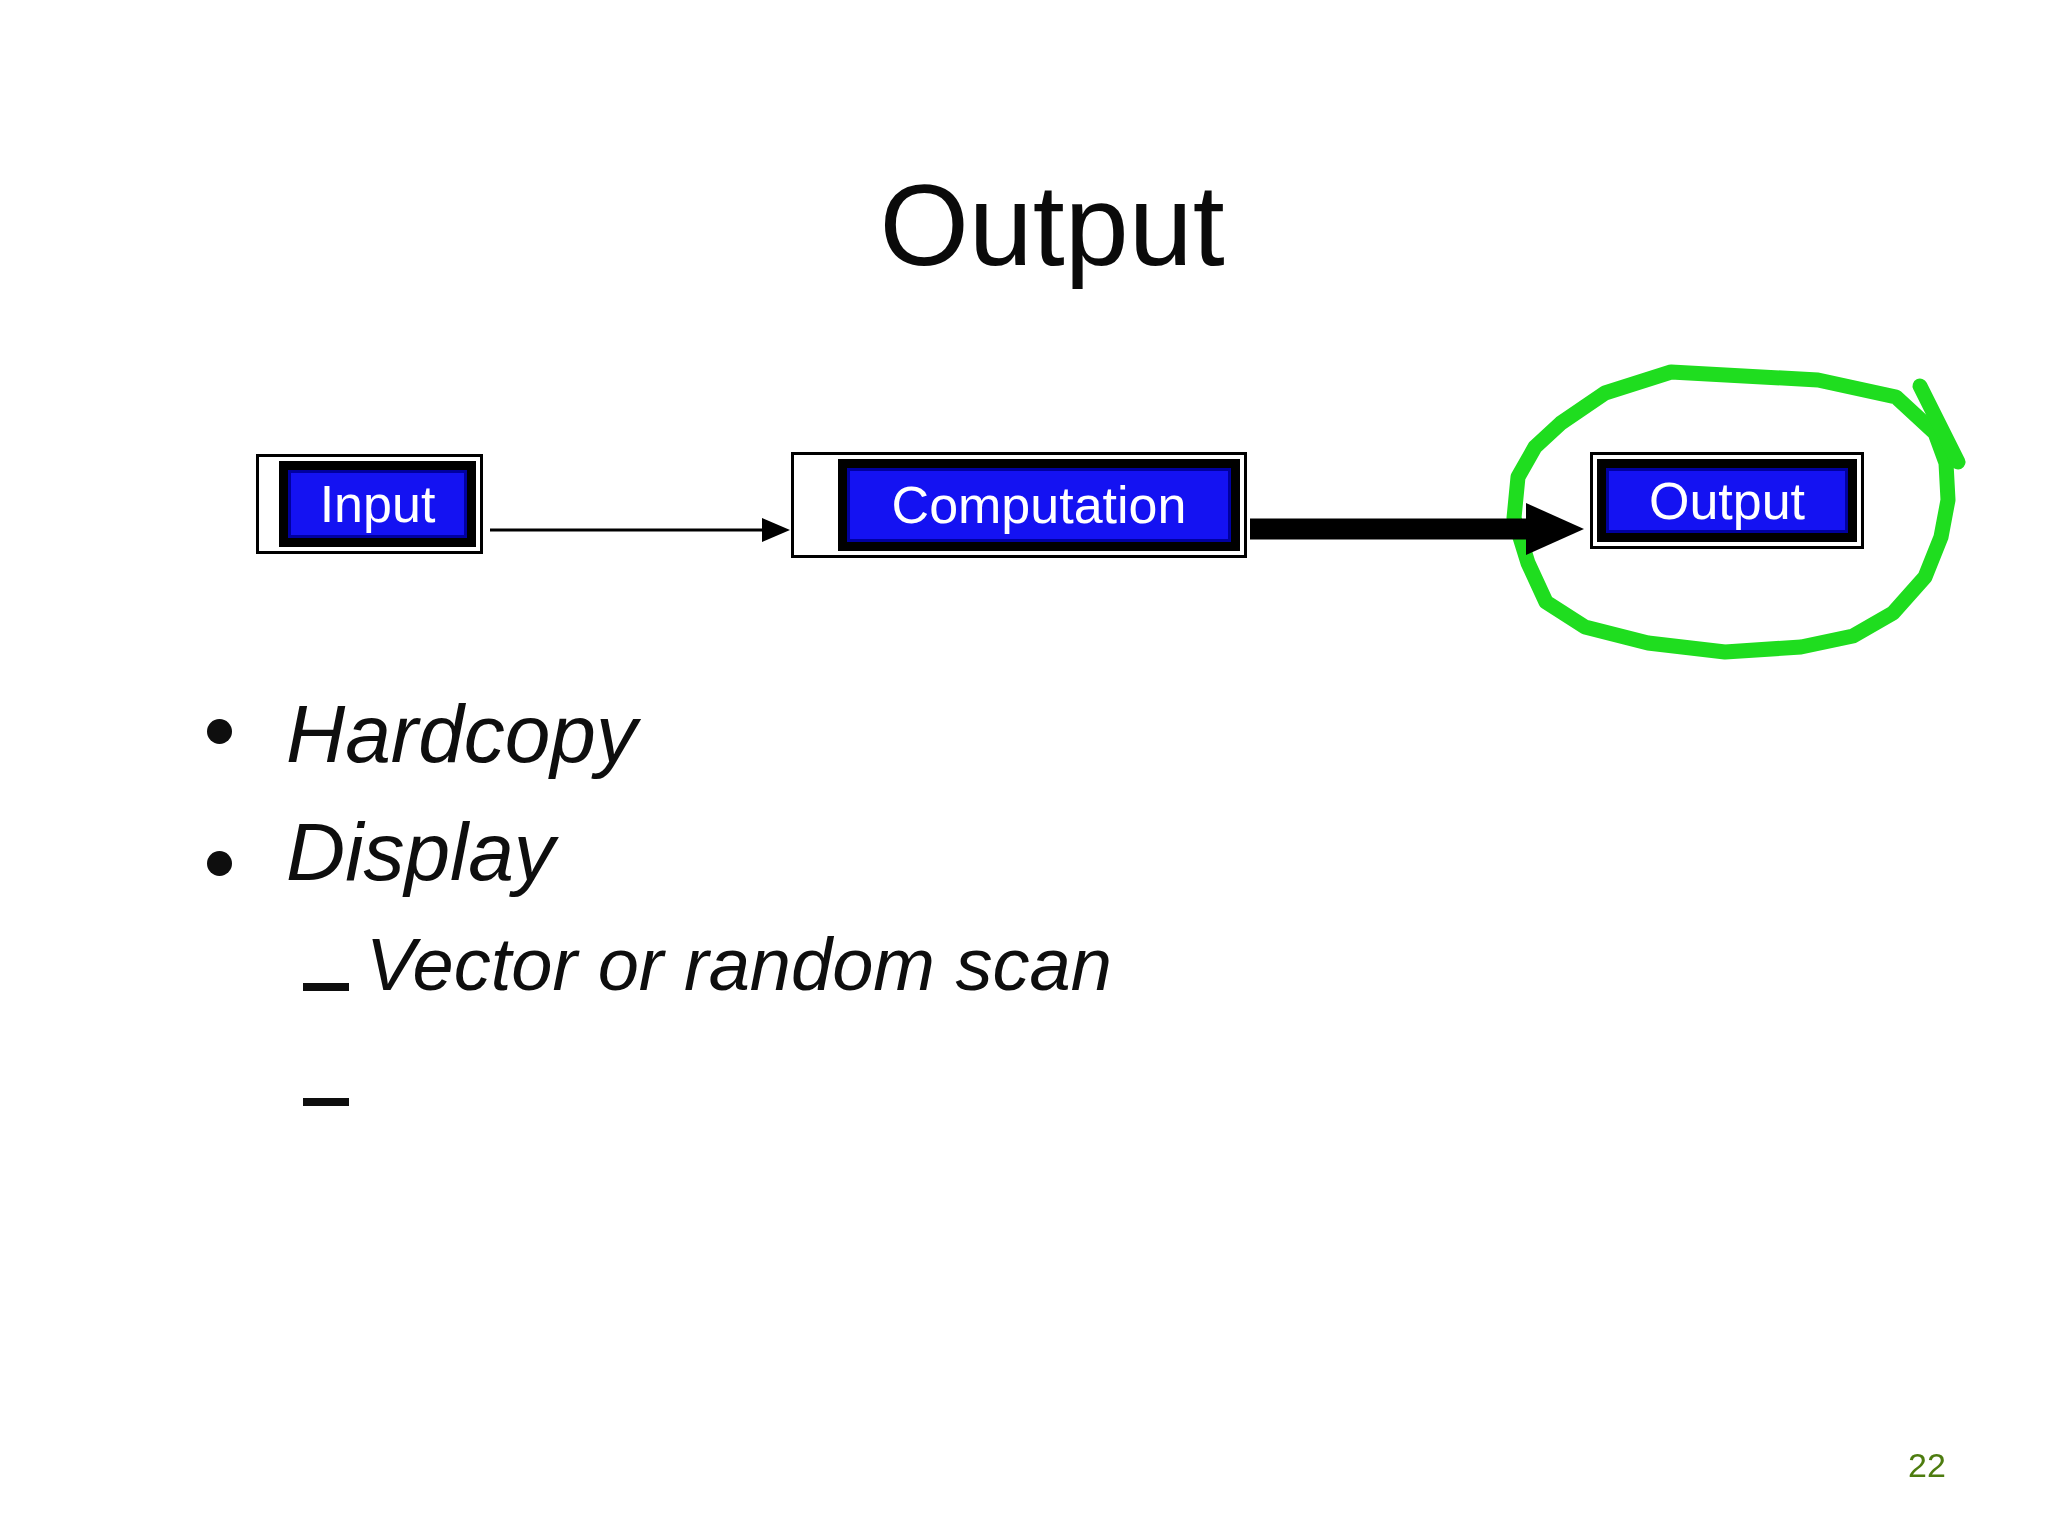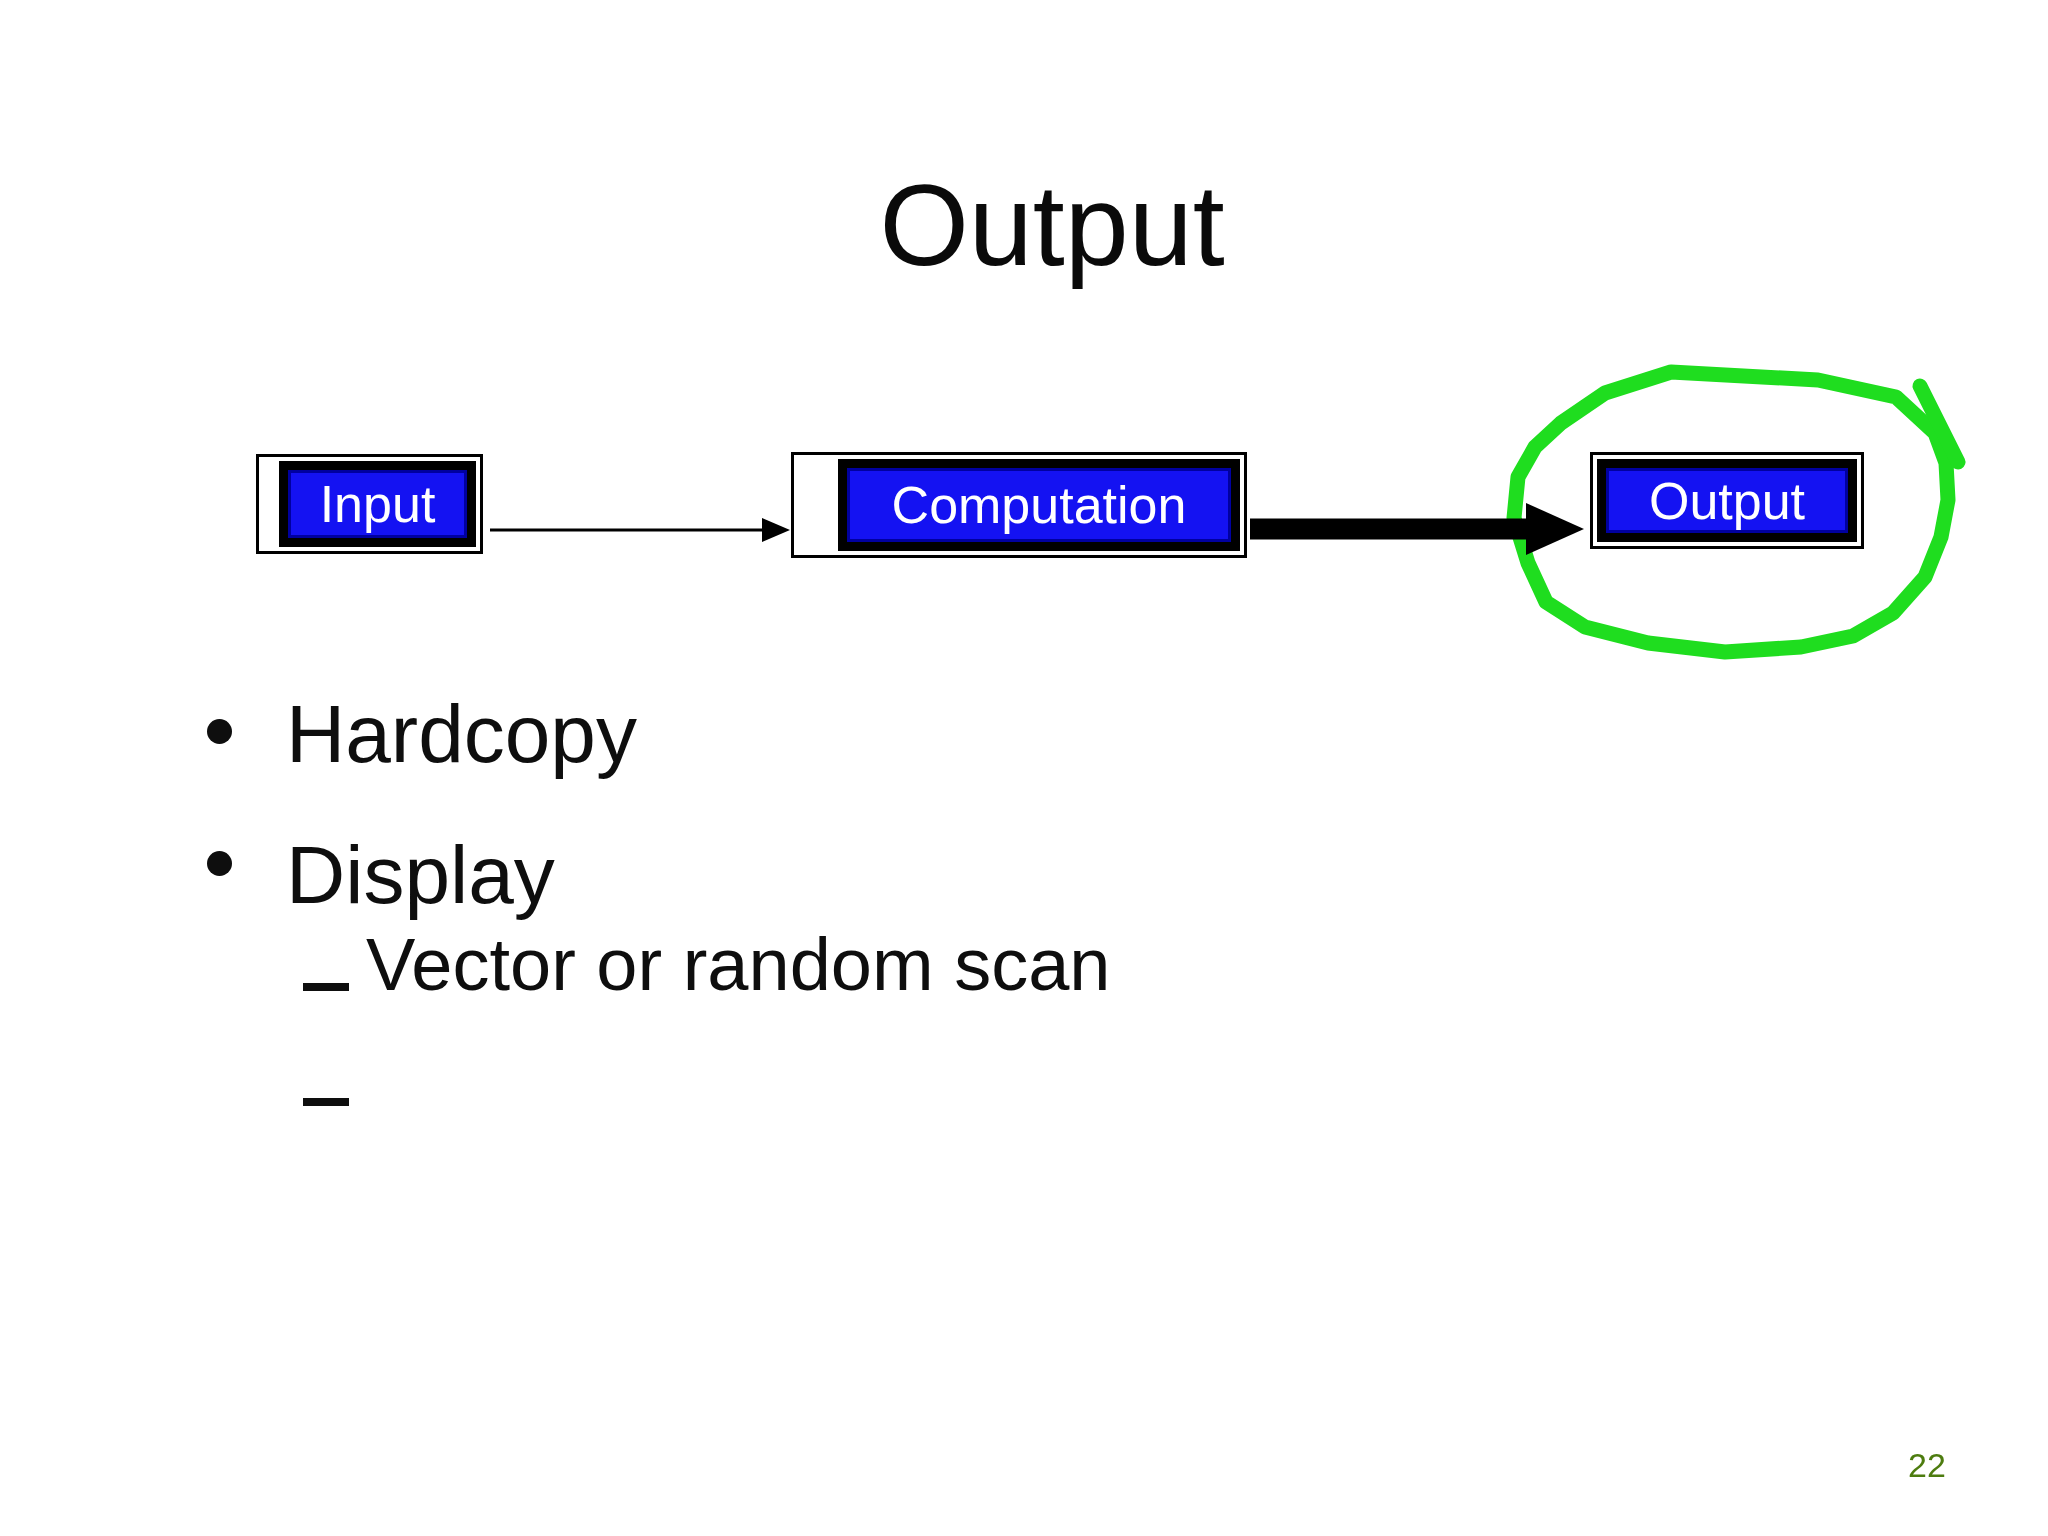--- a/index.html
+++ b/index.html
@@ -46,25 +46,25 @@
     color:#ffffff;
     font-size:52px;
     line-height:1;
     white-space:nowrap;
   }
   .dbox-input{left:228px;top:454px;width:227px;height:100px;padding-left:20px;}
   .dbox-computation{left:763px;top:452px;width:456px;height:106px;padding-left:44px;}
   .dbox-output{left:1562px;top:452px;width:274px;height:97px;}
 
   
-  .b-row{position:absolute;line-height:1;white-space:nowrap;}
+  .b-row{position:absolute;line-height:1;white-space:nowrap;font-style:italic;}
   .b1{font-size:82px;}
   .b2{font-size:74px;}
   .row-hardcopy{left:258px;top:693px;}
-  .row-display{left:258px;top:834px;}
+  .row-display{left:258px;top:811px;}
   .row-vector{left:338px;top:928px;}
   .row-raster{left:338px;top:1062px;}
   .dot-marker{
     position:absolute;width:25px;height:25px;border-radius:50%;
     background:#0e0e0e;
   }
   .dot-hardcopy{left:179px;top:719px;}
   .dot-display{left:179px;top:851px;}
   .dash-marker{
     position:absolute;width:46px;height:8px;background:#0e0e0e;

